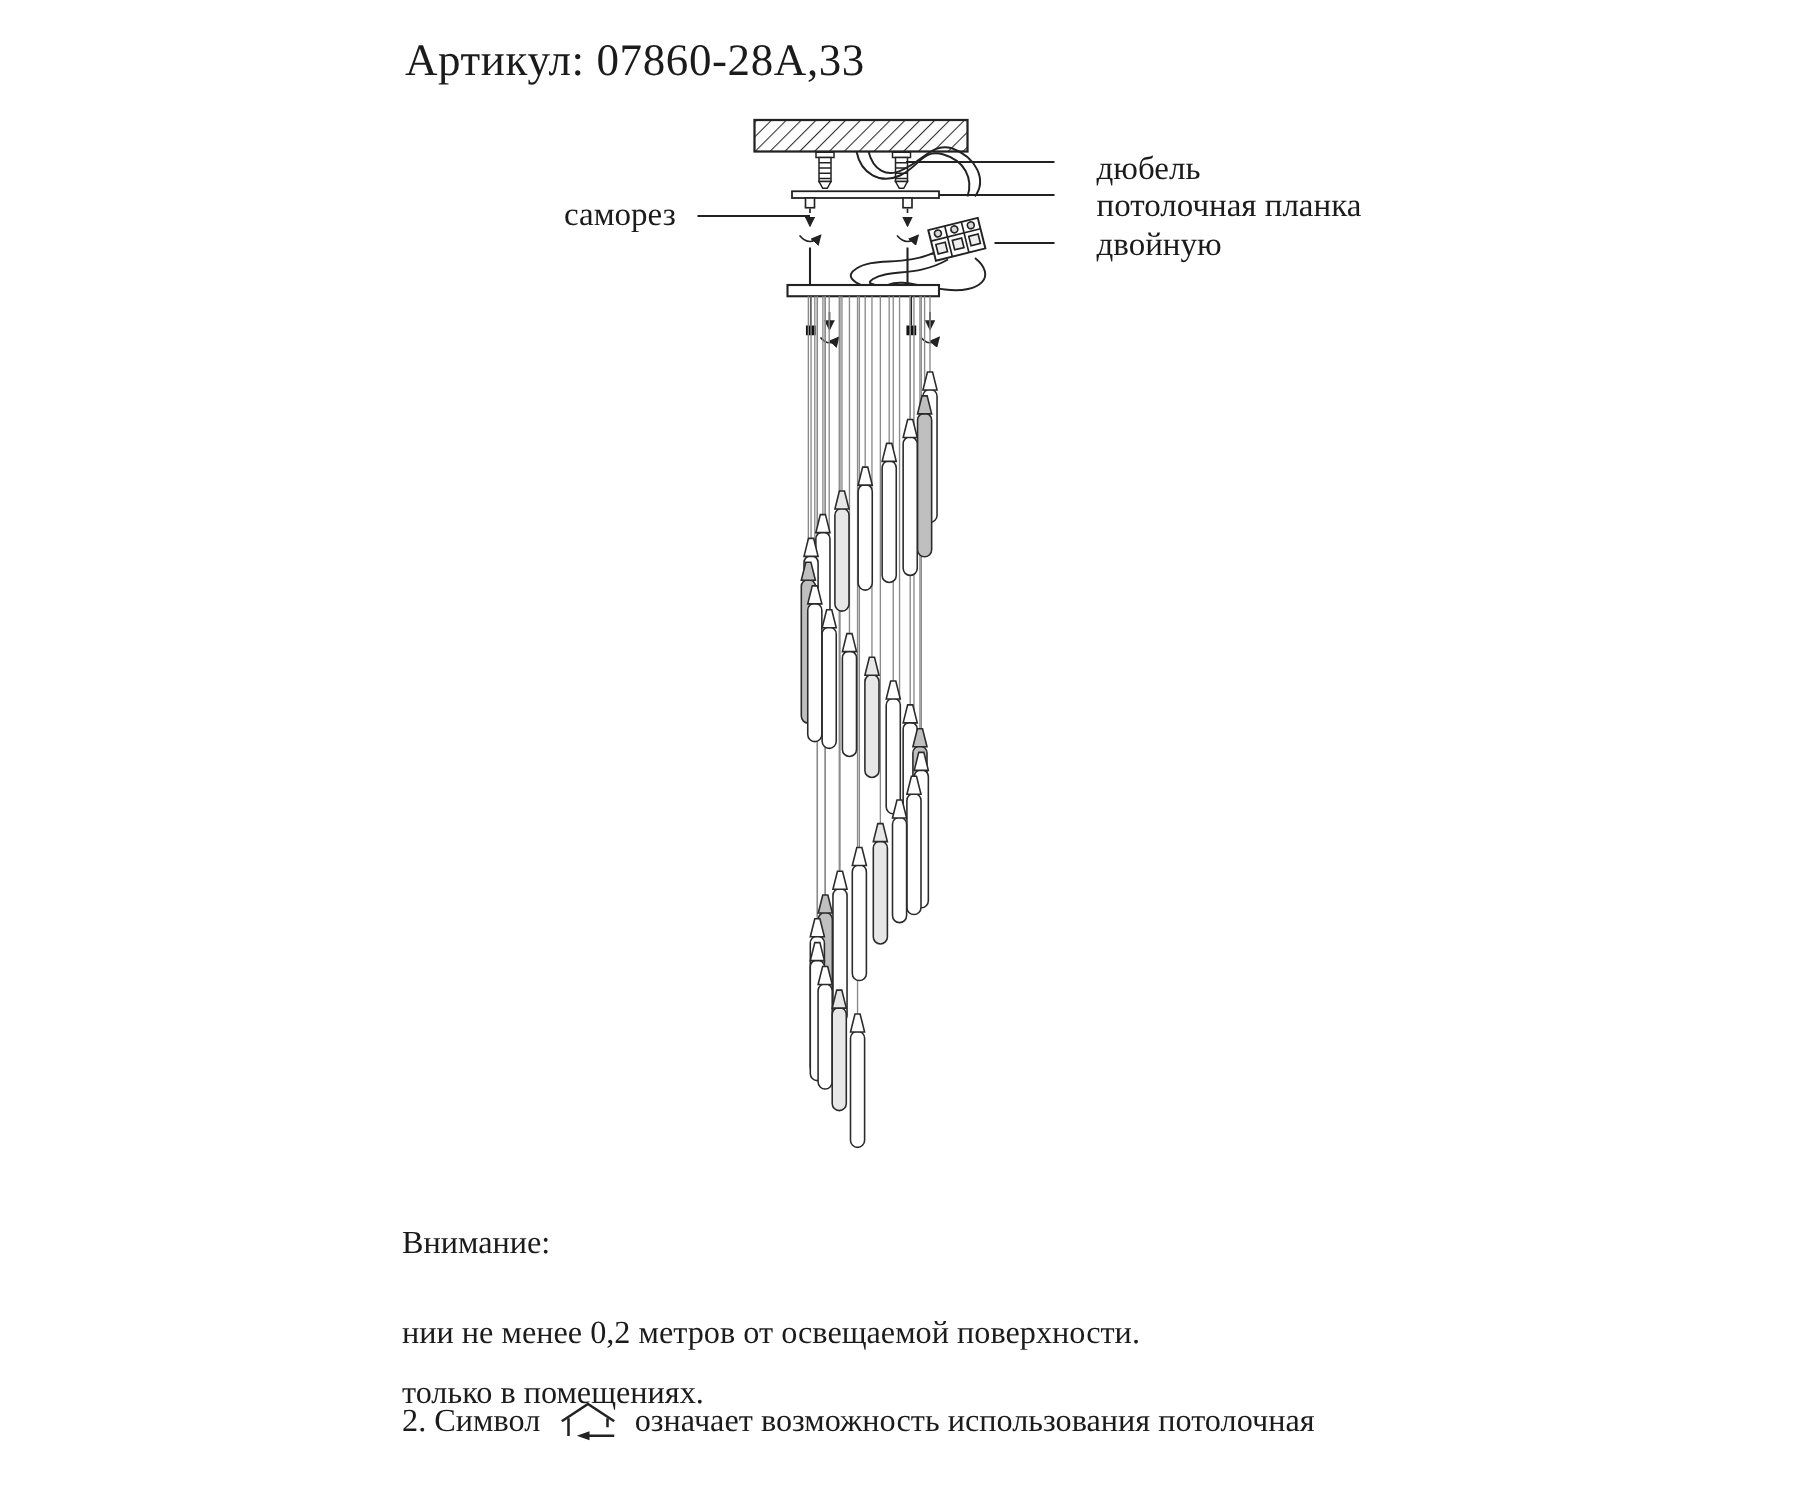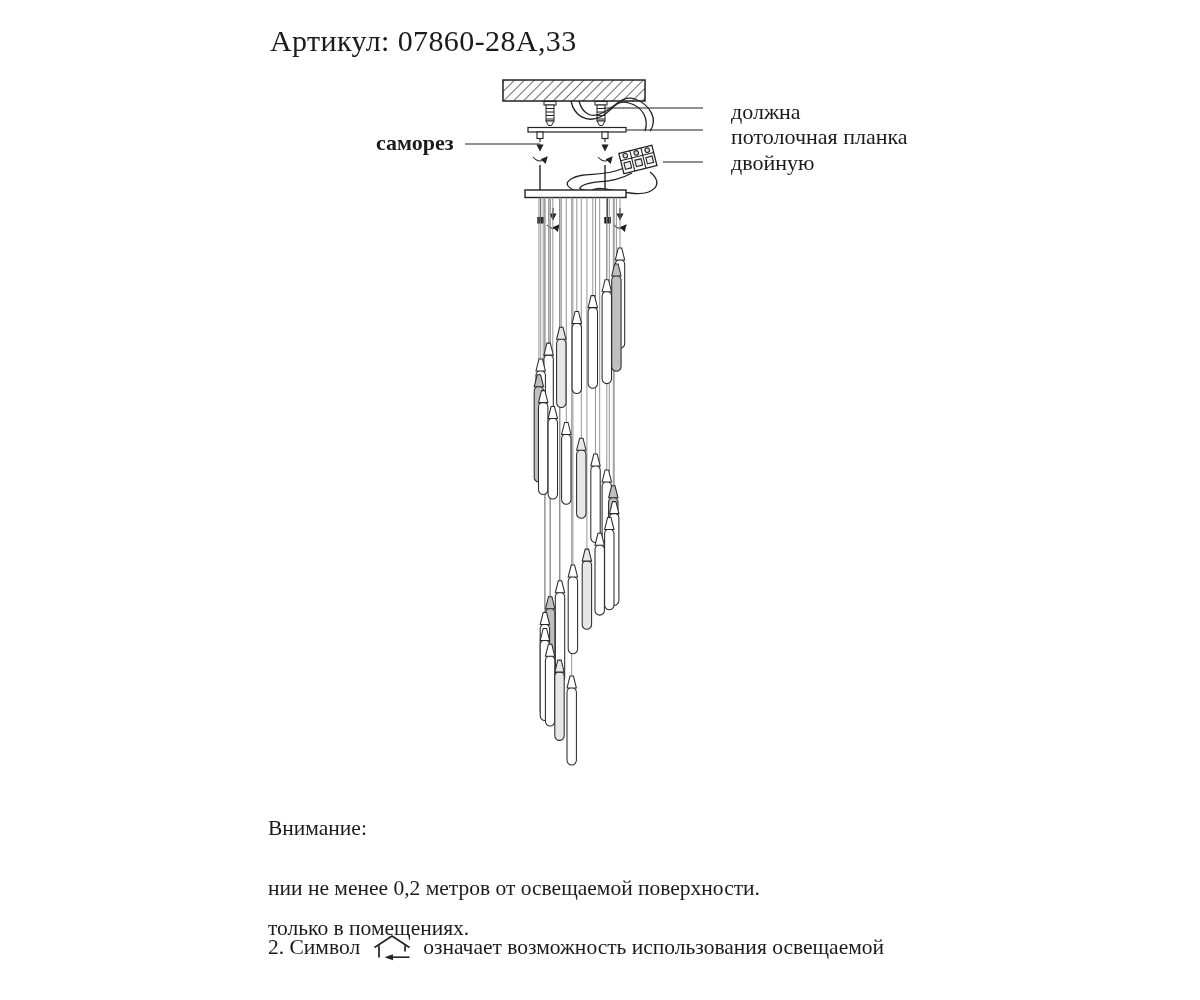--- a/index.html
+++ b/index.html
@@ -1,20 +1,20 @@
 <!DOCTYPE html>
 <html><head>
 <meta charset="utf-8">
 <style>
   html,body{margin:0;padding:0;background:#fff;}
   .page{position:relative;width:1116px;height:1000px;background:#fff;overflow:hidden;
         font-family:"Liberation Serif","DejaVu Serif",serif;color:#1b1b1b;}
   .title{position:absolute;left:270px;top:24px;font-size:30px;letter-spacing:.4px;white-space:nowrap;}
   .dlabel{position:absolute;font-size:22px;line-height:25px;white-space:nowrap;}
-  #lbl-samorez{left:376px;top:130px;font-weight:bold;}
+  #lbl-samorez{left:376px;top:130px;}
   #lbl-dyubel{left:731px;top:99px;}
   #lbl-planka{left:731px;top:124px;}
   #lbl-klemmnik{left:731px;top:150px;}
   svg.diagram{position:absolute;left:0;top:0;}
   .nline{position:absolute;left:268px;white-space:nowrap;font-size:21.5px;display:flex;align-items:center;}
   #n-head{top:786px;margin-top:30px;}
   #n1a{top:812px;height:42px;}
   #n1b{top:876px;}
   #n2a{top:930px;height:34px;}
   #n2b{top:916px;}
@@ -267,36 +267,36 @@
           <path d="M557.8,660.1 L561.2,660.1 L564.2,672.1 L554.8,672.1 Z" fill="#e7e7e7" stroke="#2b2b2b" stroke-width="1.05"></path>
         </g>
         <g>
           <rect x="567" y="687.5" width="9.4" height="77.4" rx="4.7" ry="4.7" fill="#ffffff" stroke="#2b2b2b" stroke-width="1.05"></rect>
           <path d="M570,676 L573.4000000000001,676 L576.4000000000001,688 L567,688 Z" fill="#ffffff" stroke="#2b2b2b" stroke-width="1.05"></path>
         </g>
       </g>
   </svg>
 
   <div class="dlabel" id="lbl-samorez">саморез</div>
-  <div class="dlabel" id="lbl-dyubel">должна</div>
+  <div class="dlabel" id="lbl-dyubel">дюбель</div>
   <div class="dlabel" id="lbl-planka">потолочная планка</div>
   <div class="dlabel" id="lbl-klemmnik">двойную</div>
 
   <div class="nline" id="n-head">Внимание:</div>
 
   <div class="nline" id="n1b">нии не менее 0,2 метров от освещаемой поверхности.</div>
 
   <div class="nline" id="n2a">
     <span>2. Символ</span>
     <span class="sym sym2">
       <svg width="40" height="27" viewBox="0 0 40 27">
         <path d="M2.5,13.5 L20,2 L37.5,13.5" class="stroke" stroke-width="1.7"></path>
         <path d="M7,11.5 V23.4 M33,11.5 V17.5" class="stroke" stroke-width="1.7"></path>
         <line x1="37.5" y1="23.2" x2="17" y2="23.2" stroke="#222" stroke-width="1.6"></line>
         <path d="M12.5,23.2 L21,20.2 L21,26.2 Z" fill="#222"></path>
       </svg>
     </span>
-    <span>означает возможность использования освещаемой</span>
+    <span>означает возможность использования потолочная</span>
   </div>
   <div class="nline" id="n2b">только в помещениях.</div>
 
 
 </div>
 
 </body></html>

